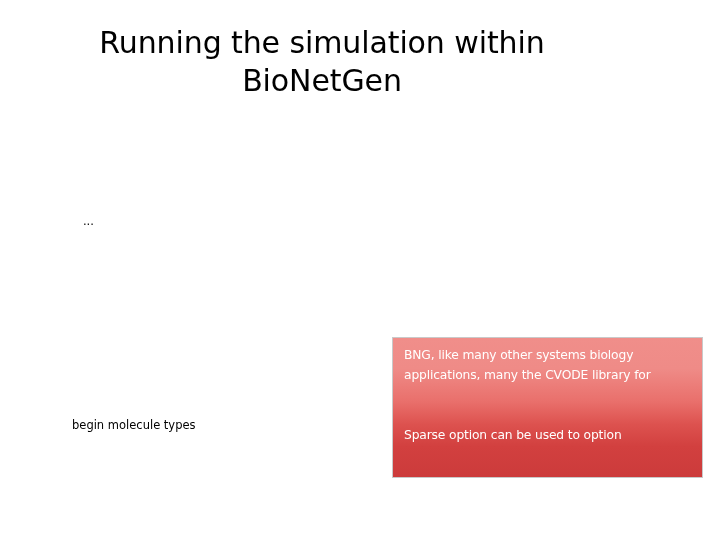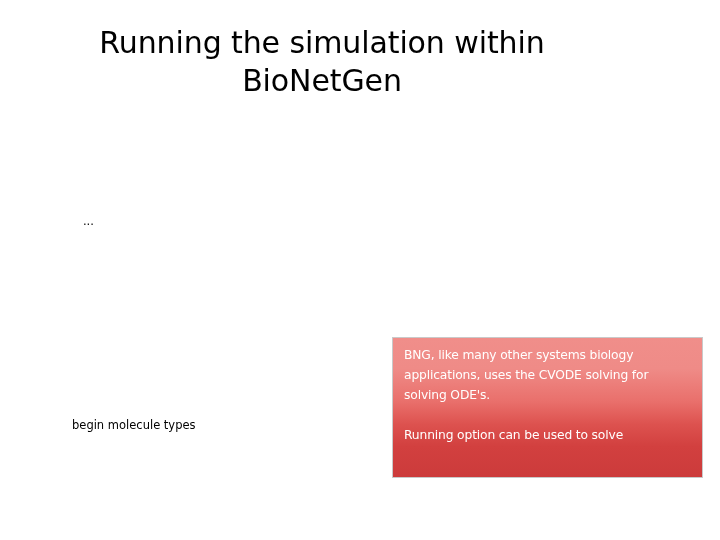--- a/index.html
+++ b/index.html
@@ -133,21 +133,20 @@
   
 
   
 
 </div>
 
 <div id="callout-panel">
 
   <div class="callout-note" id="callout-note-cvode">
     <span class="note-line">BNG, like many other systems biology</span>
-    <span class="note-line">applications, uses the CVODE solving for</span>
-    <span class="note-line">solving ODE's.</span>
+    <span class="note-line">applications, many the CVODE library for</span>
   </div>
 
   <div class="callout-note" id="callout-note-sparse">
-    <span class="note-line">Running option can be used to solve</span>
+    <span class="note-line">Sparse option can be used to option</span>
   </div>
 
 </div>
 
 </body></html>

